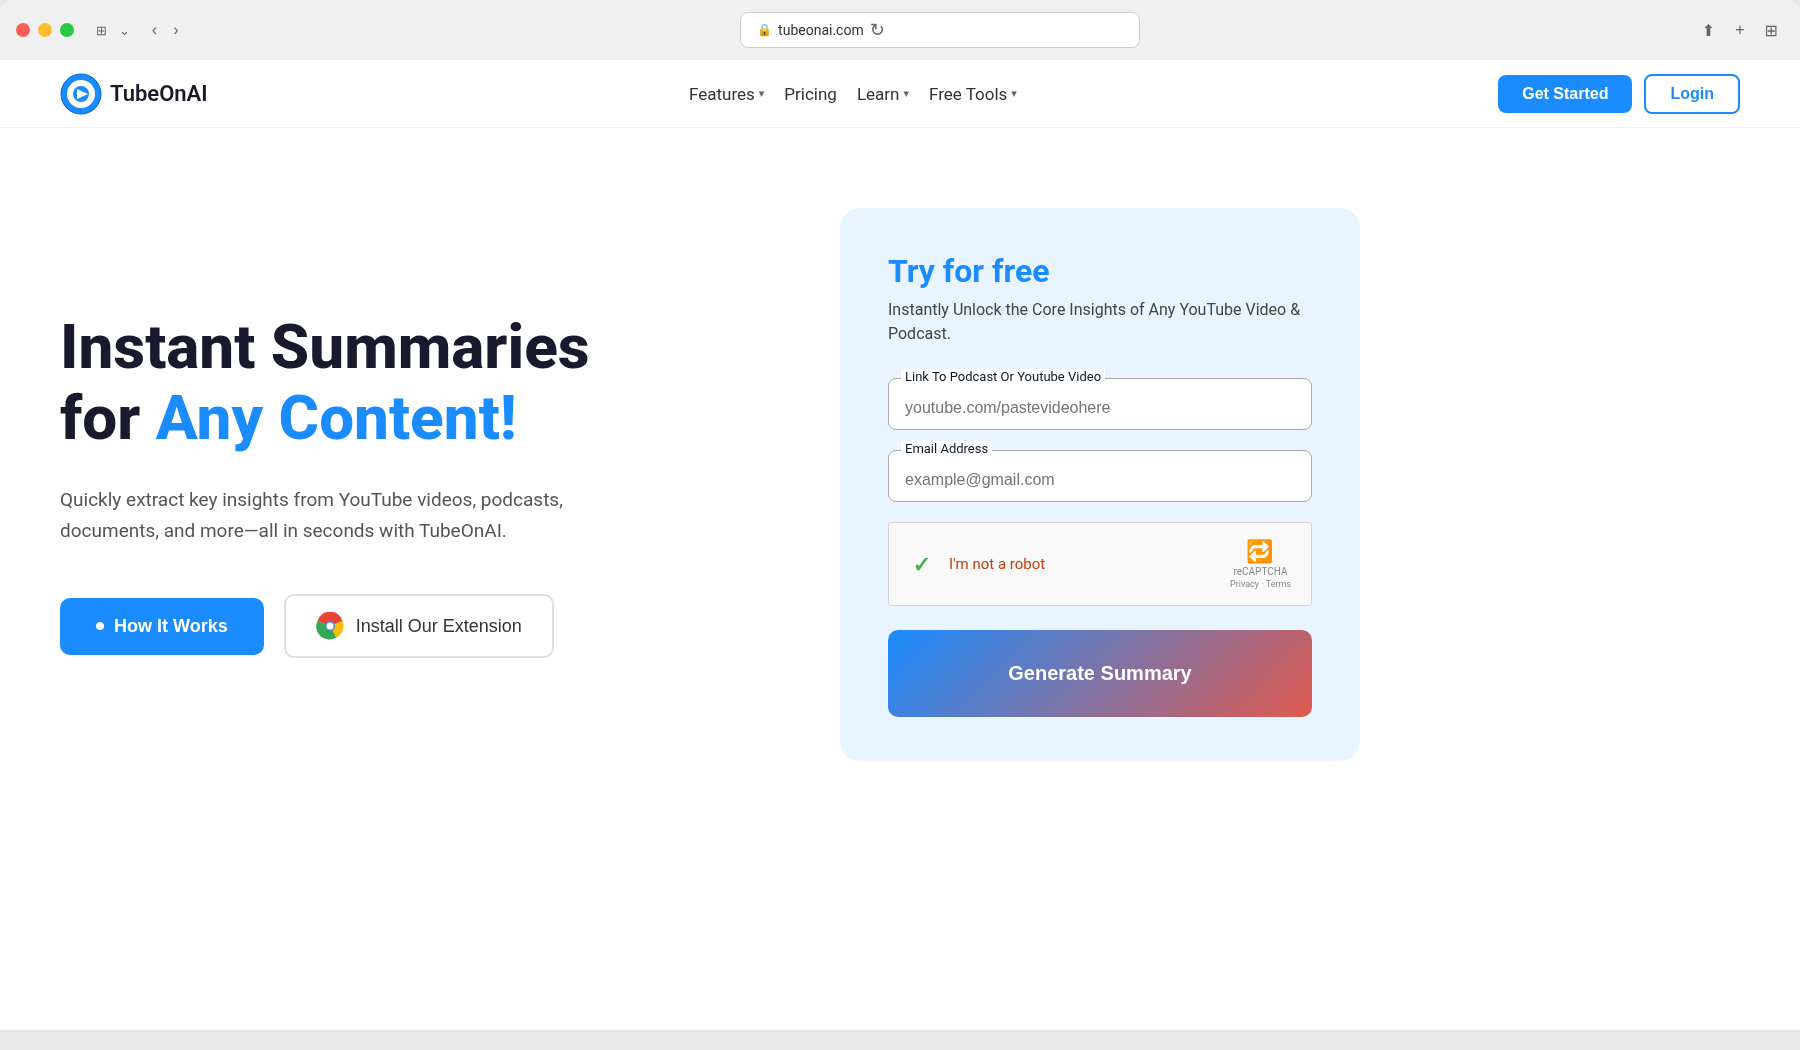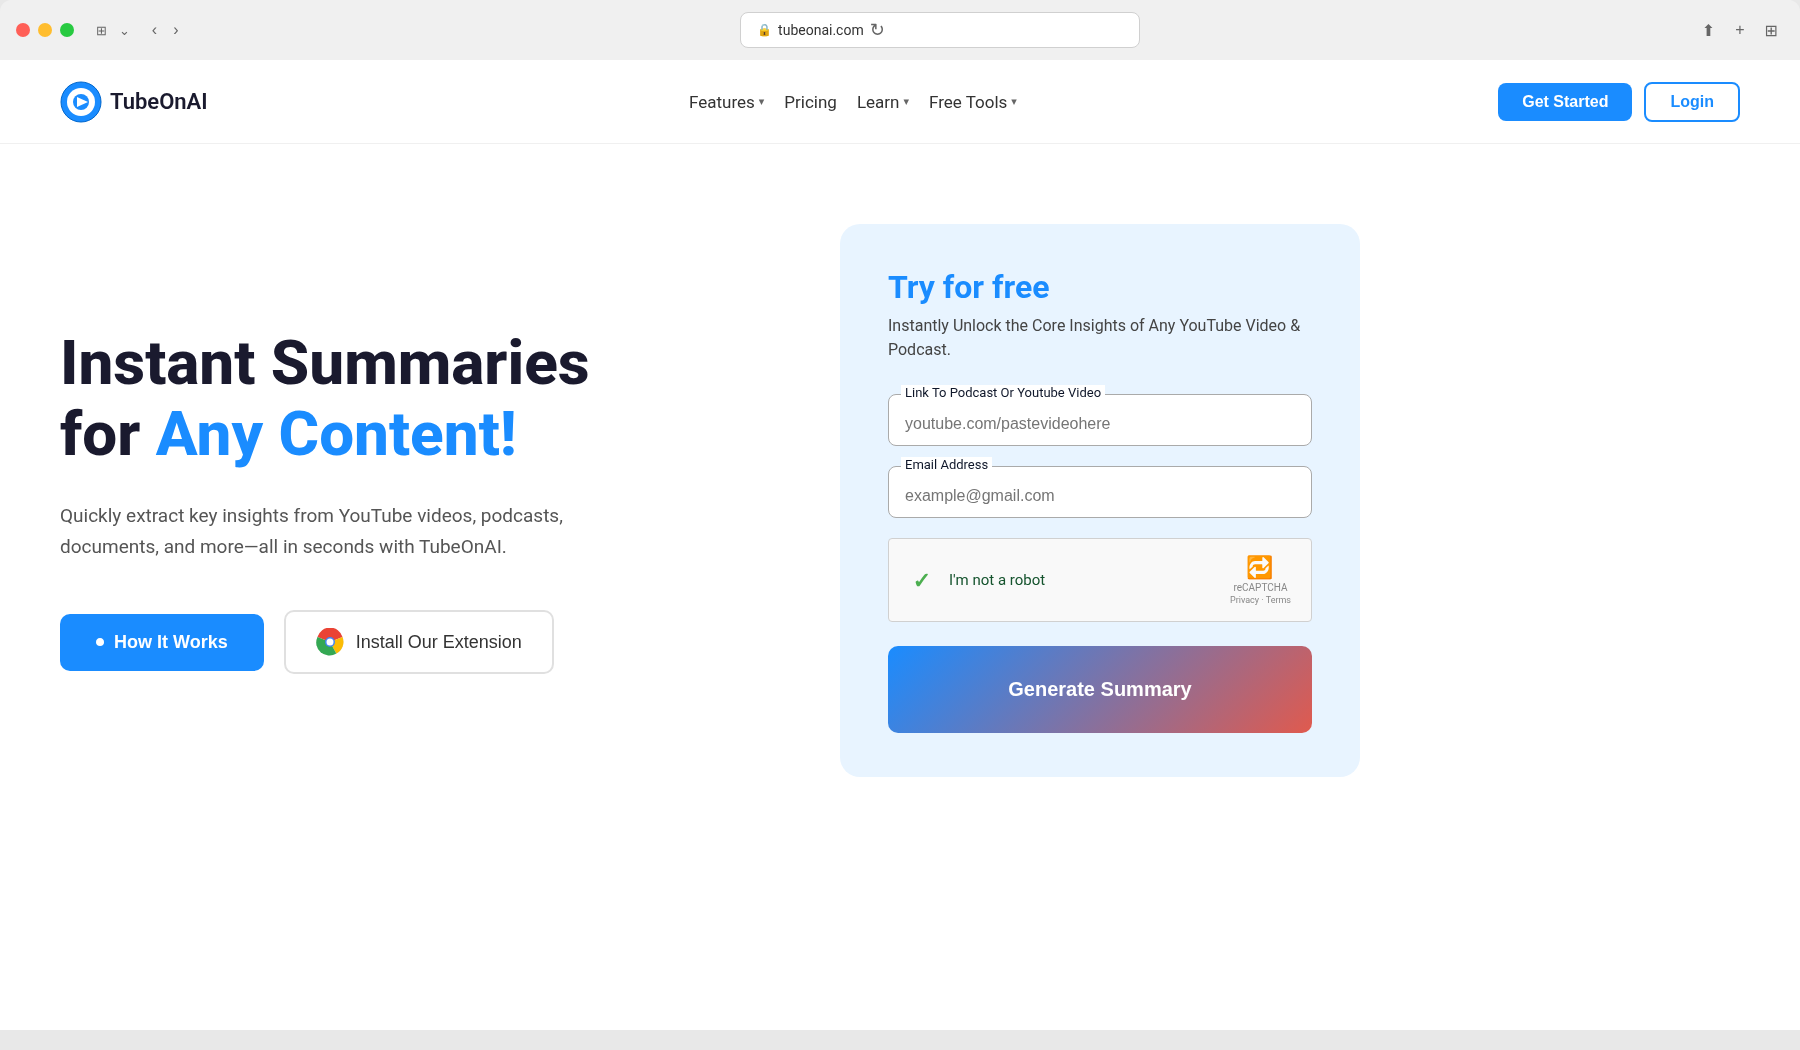--- a/index.html
+++ b/index.html
@@ -119,21 +119,21 @@
       width: 100%;
       height: 970px;
     }
 
     
     .site-navbar {
       display: flex;
       align-items: center;
       justify-content: space-between;
       padding: 0 60px;
-      height: 84px;
+      height: 68px;
       background: white;
       border-bottom: 1px solid #f0f0f0;
     }
 
     .logo-area {
       display: flex;
       align-items: center;
       gap: 8px;
     }
 
@@ -360,21 +360,21 @@
     }
 
     .check-mark {
       color: #4caf50;
       font-size: 22px;
       font-weight: bold;
     }
 
     .captcha-text {
       font-size: 15px;
-      color: #14532d;
+      color: #c2410c;
     }
 
     .captcha-right {
       display: flex;
       flex-direction: column;
       align-items: center;
       gap: 2px;
     }
 
     .recaptcha-logo {

